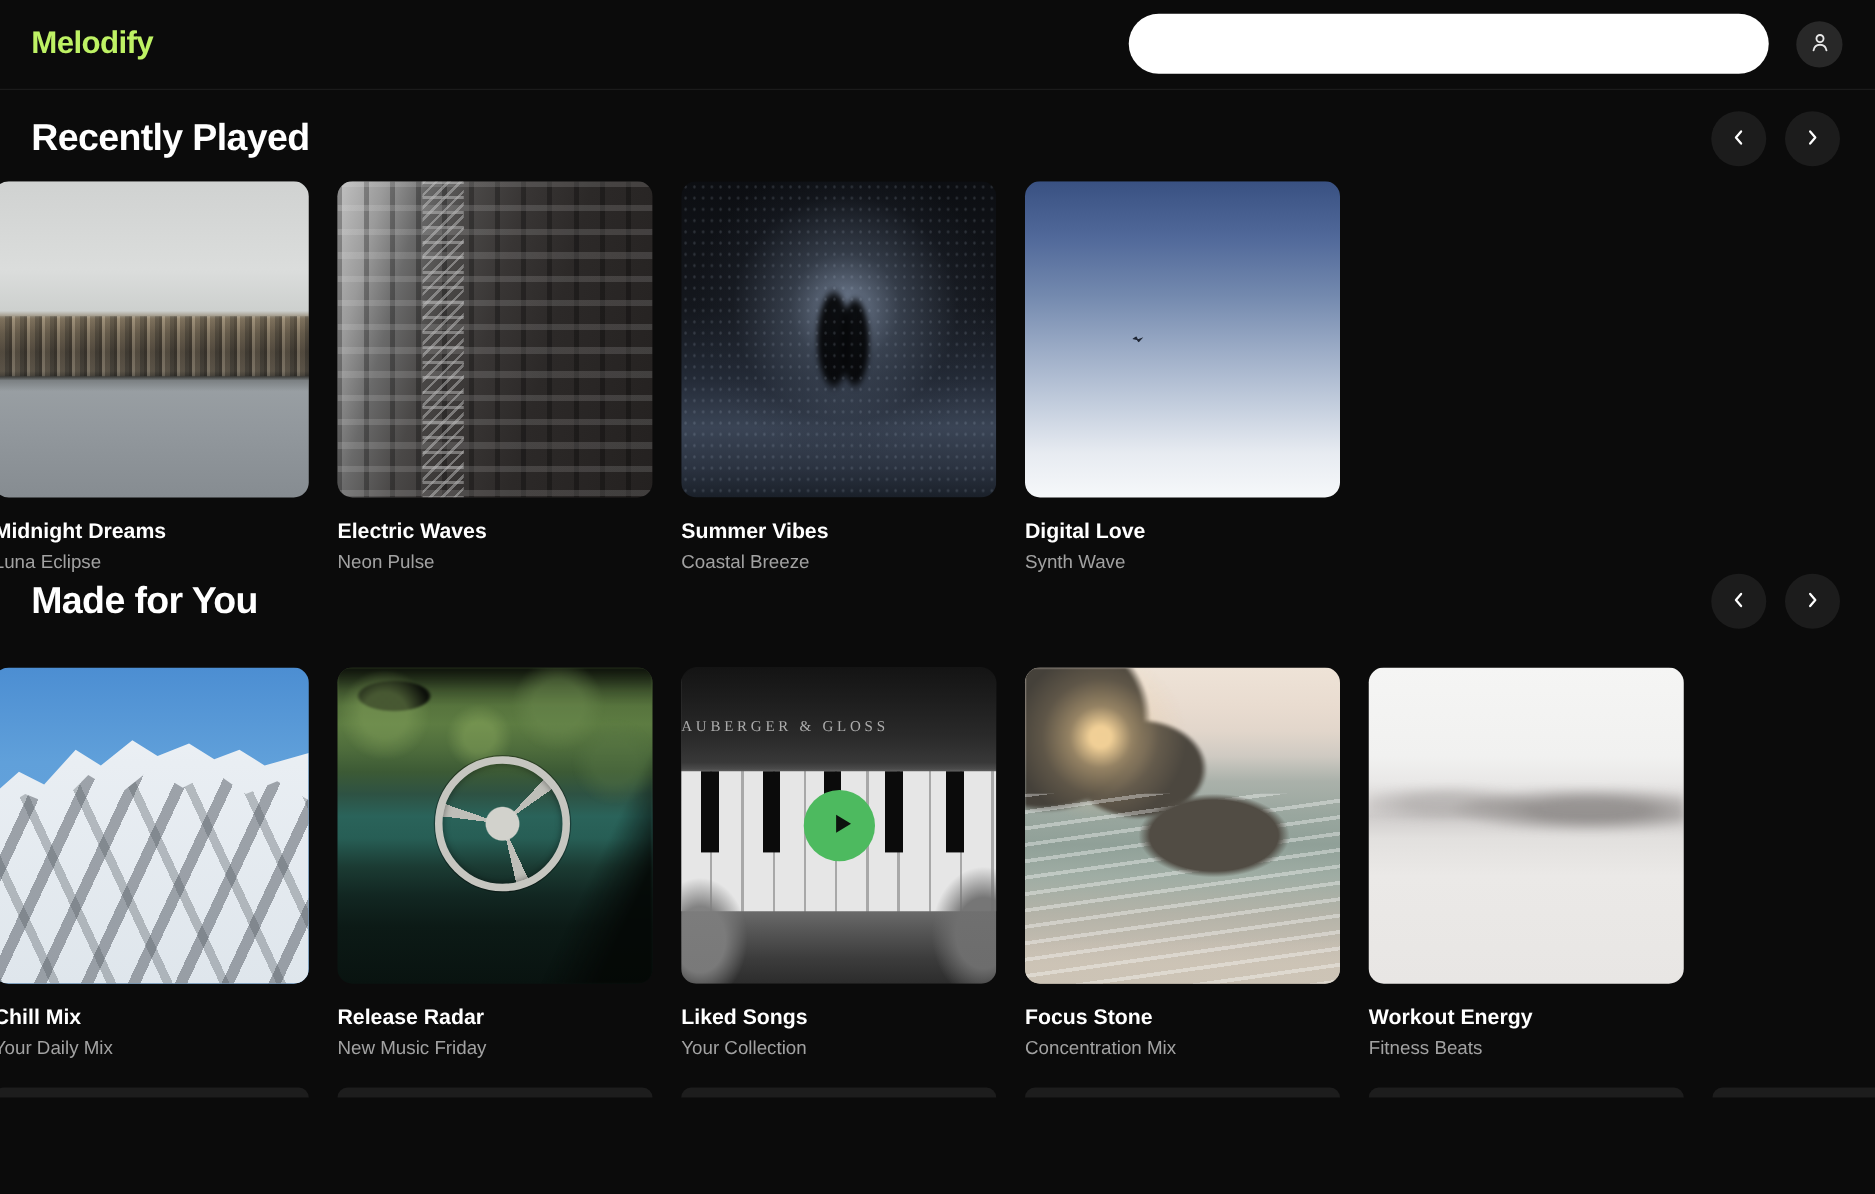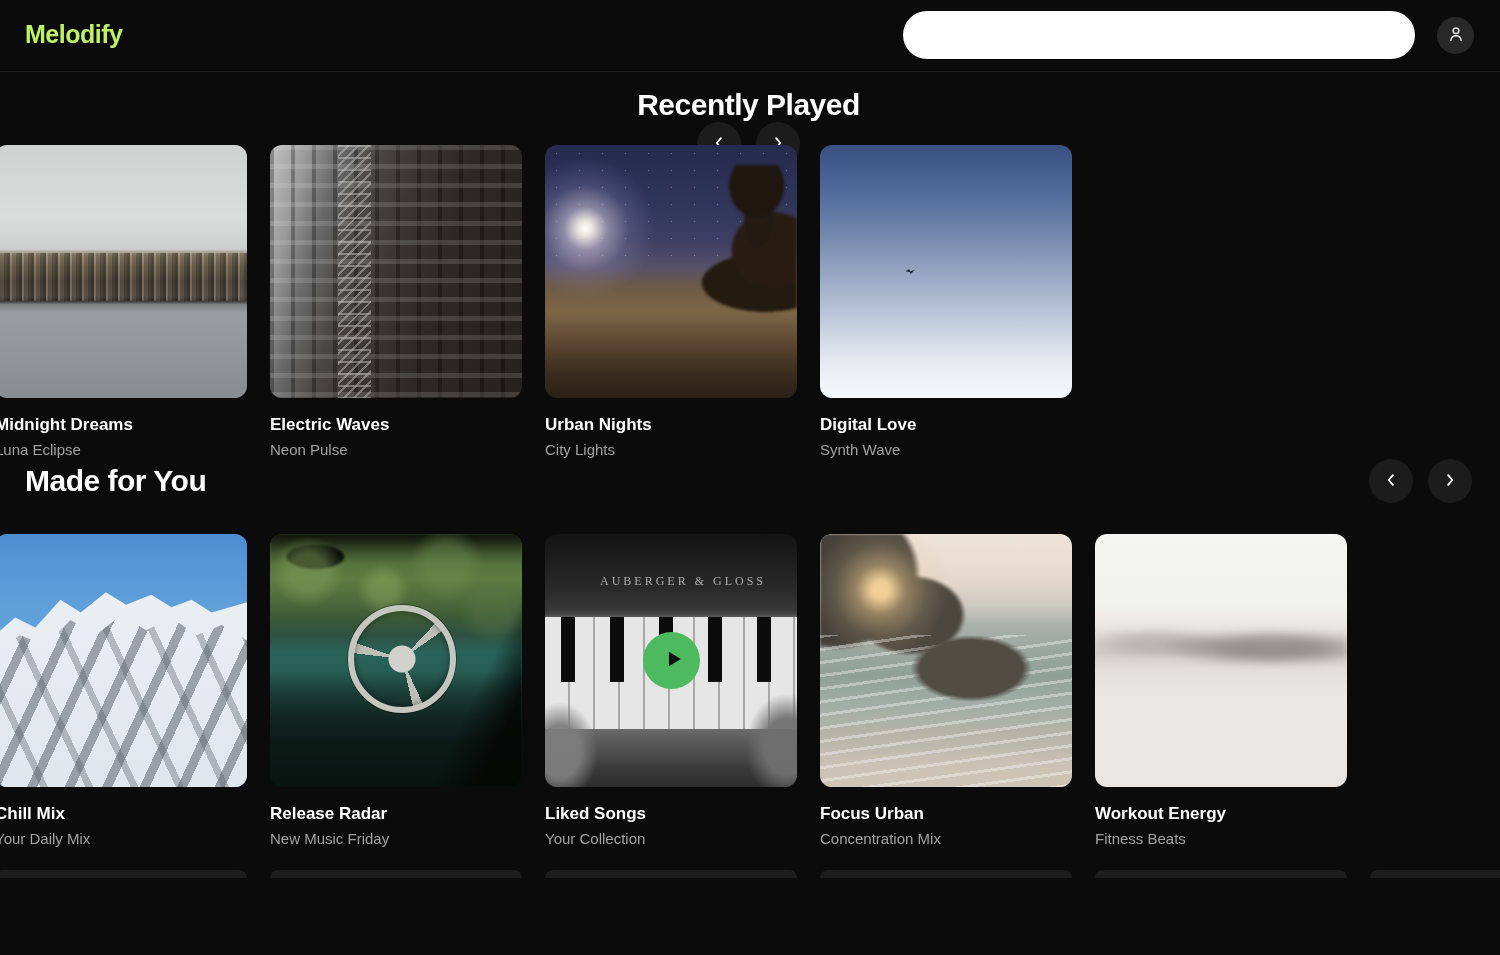--- a/index.html
+++ b/index.html
@@ -32,21 +32,21 @@
     background:#282828; border:none; cursor:pointer;
     display:flex; align-items:center; justify-content:center;
   }
   .user-btn svg { width:20px; height:20px; }
 
   
   .section-head {
     display:flex; align-items:center; justify-content:space-between;
     padding:0 28px 0 25px; height:46px;
   }
-  .section-head.first { margin-top:16px;flex-direction:column; }
+  .section-head.first { margin-top:16px; }
   .section-head.second { }
   .section-title { font-size:30px; font-weight:800; letter-spacing:-0.5px; color:#fff; }
   .nav-btns { display:flex; gap:15px; }
   .nav-btn {
     width:44px; height:44px; border-radius:50%; border:none; cursor:pointer;
     background:#1c1c1c; display:flex; align-items:center; justify-content:center;
   }
   .nav-btn svg { width:18px; height:18px; }
 
   .cards {
@@ -203,22 +203,22 @@
       repeating-linear-gradient(90deg, transparent 0 16px, #0b0b0b 16px 30px, transparent 30px 49px) top / 100% 58% no-repeat,
       repeating-linear-gradient(90deg, #e6e6e6 0 23px, #a8a8a8 23px 25px);
   }
   .a10::after {
     background:
       radial-gradient(ellipse 20% 26% at 6% 86%, rgba(125,125,125,.95) 40%, rgba(125,125,125,0) 75%),
       radial-gradient(ellipse 22% 28% at 96% 84%, rgba(112,112,112,.95) 40%, transparent 75%),
       radial-gradient(ellipse 120% 120% at 50% 50%, transparent 55%, rgba(0,0,0,.55) 100%);
   }
   .art-text {
-    position:absolute; z-index:2; top:16%; left:12px; width:100%;
-    text-align:center; font-family:"Liberation Serif", serif;
+    position:absolute; z-index:2; top:16%; left:0; width:100%;
+    font-family:"Liberation Serif", serif;
     font-size:12px; letter-spacing:3px; color:#bbbbbb; opacity:.9;
   }
   .play-btn {
     position:absolute; z-index:3; left:50%; top:50%;
     width:57px; height:57px; margin:-28.5px 0 0 -28.5px;
     border-radius:50%; border:none; cursor:pointer; background:#4dba5f;
     display:flex; align-items:center; justify-content:center;
   }
   .play-btn svg { width:28px; height:28px; margin-left:3px; }
 
@@ -295,23 +295,23 @@
       <div class="art a1" aria-label="stone breakwater in calm grey sea"></div>
       <div class="card-title">Midnight Dreams</div>
       <div class="card-sub">Luna Eclipse</div>
     </div>
     <div class="card">
       <div class="art a2" aria-label="black and white high-rise with fire escapes"></div>
       <div class="card-title">Electric Waves</div>
       <div class="card-sub">Neon Pulse</div>
     </div>
     <div class="card">
-      <div class="art a4" aria-label="balanced rock in moonlit desert night"></div>
-      <div class="card-title">Urban Nights</div>
-      <div class="card-sub">City Lights</div>
+      <div class="art a3" aria-label="couple silhouette in night rain"></div>
+      <div class="card-title">Summer Vibes</div>
+      <div class="card-sub">Coastal Breeze</div>
     </div>
     <div class="card">
       <div class="art a6" aria-label="lone bird in pale blue gradient sky"></div>
       <div class="card-title">Digital Love</div>
       <div class="card-sub">Synth Wave</div>
     </div>
   </div>
 </section>
 
 <section>
@@ -355,21 +355,21 @@
                 <path d="M8.5 5.8v12.4l10.2-6.2z" fill="#0d130e"></path>
               </svg>
           </span>
         </button>
       </div>
       <div class="card-title">Liked Songs</div>
       <div class="card-sub">Your Collection</div>
     </div>
     <div class="card">
       <div class="art a11" aria-label="waves crashing on coastal rocks at dusk"></div>
-      <div class="card-title">Focus Urban</div>
+      <div class="card-title">Focus Stone</div>
       <div class="card-sub">Concentration Mix</div>
     </div>
     <div class="card">
       <div class="art a12" aria-label="misty white mountain ridge"></div>
       <div class="card-title">Workout Energy</div>
       <div class="card-sub">Fitness Beats</div>
     </div>
   </div>
 </section>
 

